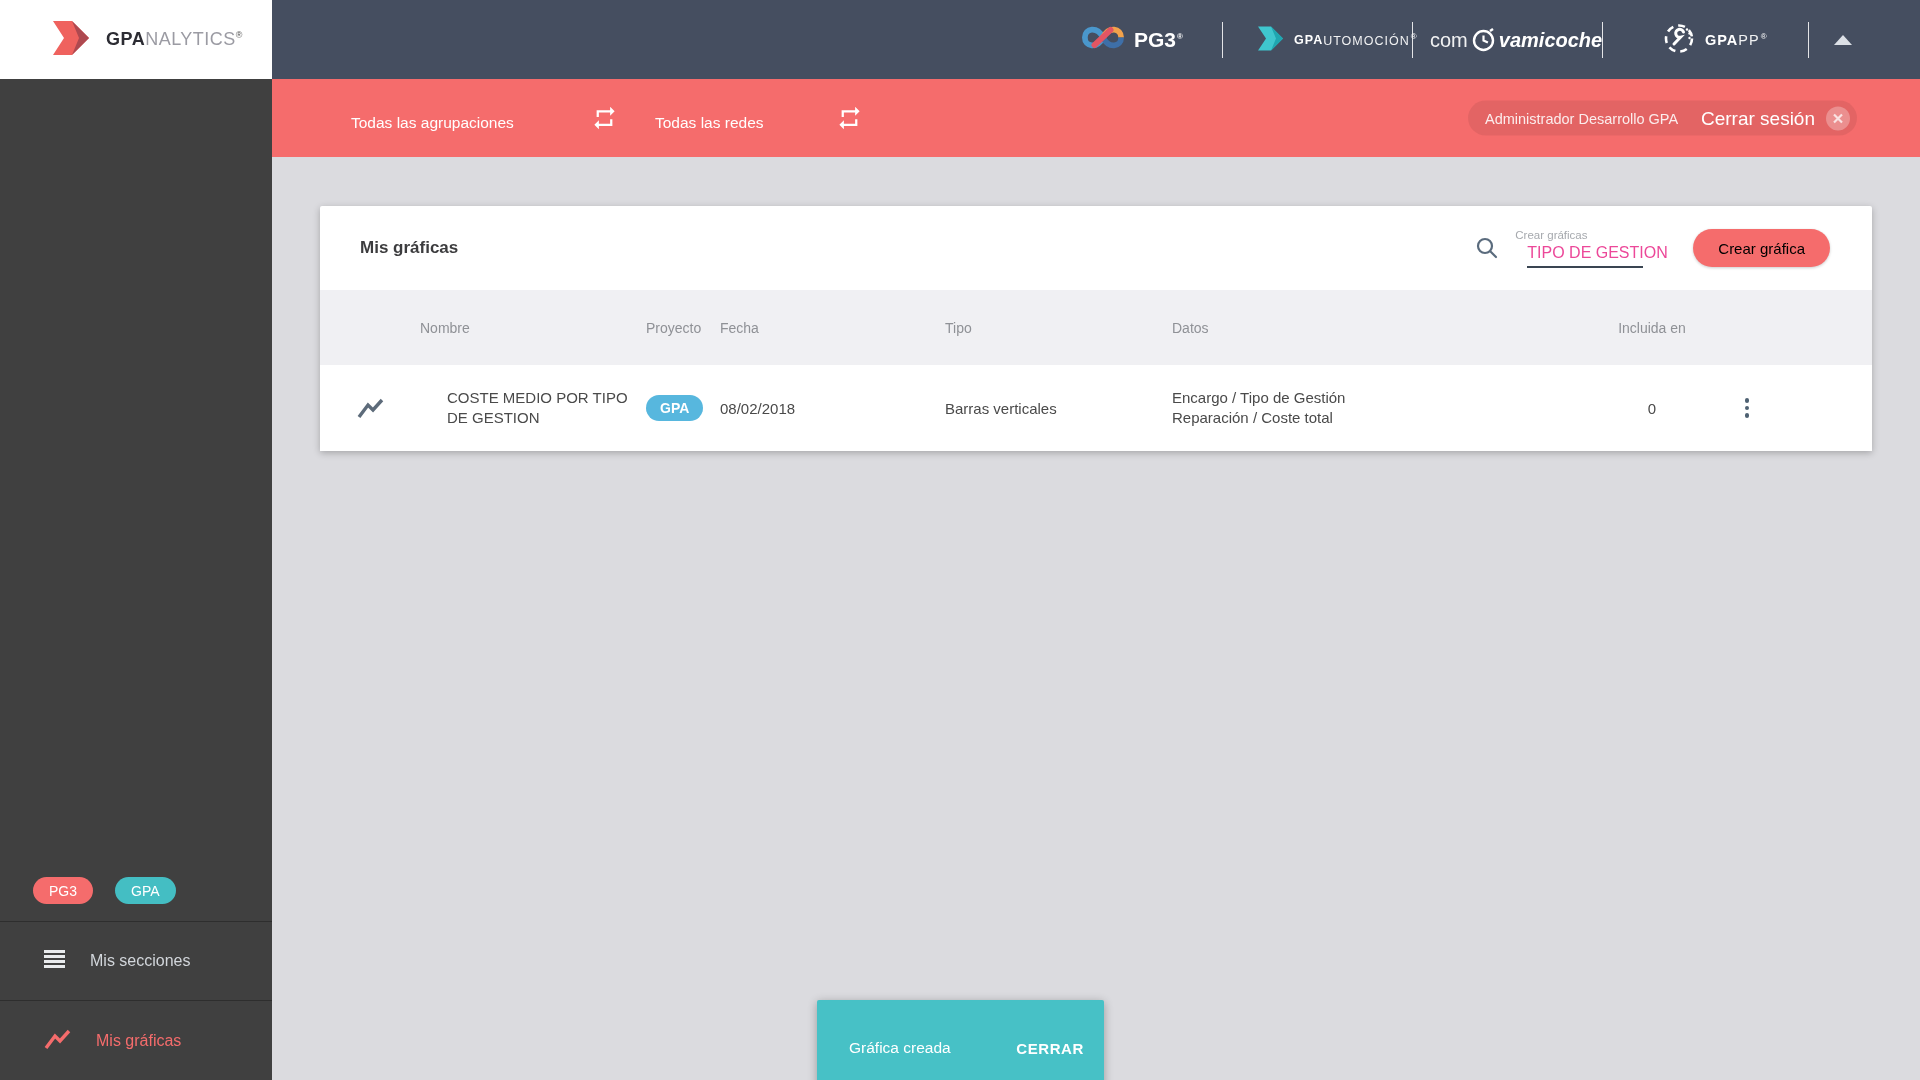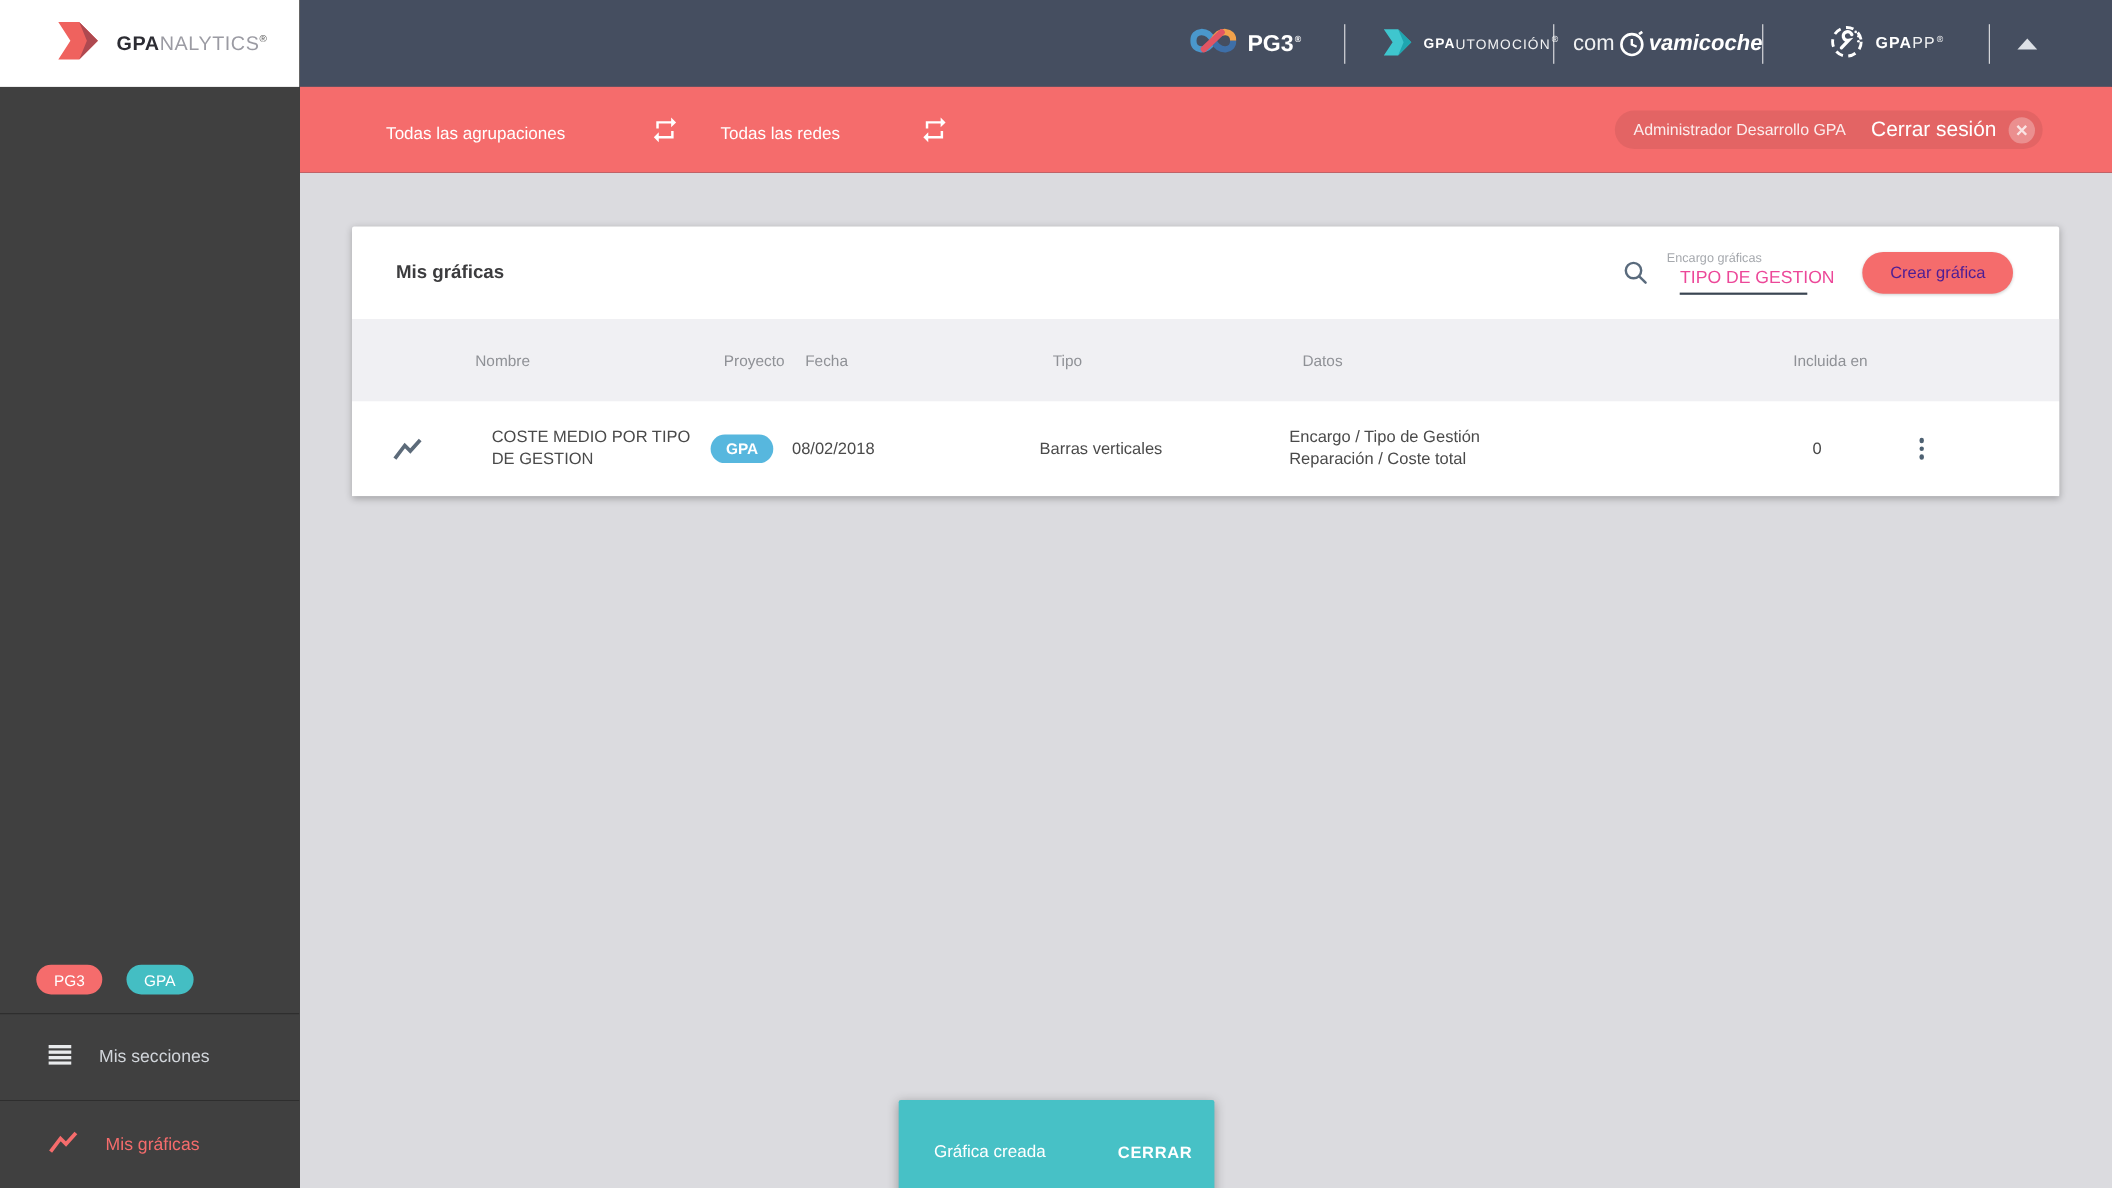--- a/index.html
+++ b/index.html
@@ -71,26 +71,26 @@
   .card-header { height:84px; display:flex; align-items:center; }
   .card-title { margin-left:40px; font-size:17px; color:#3c3c3e; }
   .search-area { margin-left:auto; display:flex; align-items:center; margin-right:42px; }
   .search-field { display:flex; flex-direction:column; width:128px; margin-left:16px; }
   .search-label { font-size:11.5px; color:#A6A9AE; margin-bottom:3px; }
   .search-value { font-size:16px; color:#ec4899; border-bottom:2px solid #3A4552;
                   padding-bottom:4px; display:flex; align-items:center; cursor:text;
                   white-space:nowrap;margin-left:12px; }
   .caret { width:1.5px; height:18px; background:#2E3440; margin-left:1px; }
   .create-btn { margin-left:50px; height:38px; border-radius:19px; background:#F56C6C;
-                color:#4c1d95; font-size:15px; border:none; padding:0 25px;
+                color:#000000; font-size:15px; border:none; padding:0 25px;
                 font-family:inherit; cursor:pointer; box-shadow:0 1px 3px rgba(0,0,0,.2); }
 
   .grid-row { display:grid; align-items:center; padding-right:90px;
               grid-template-columns:100px 226px 74px 225px 227px 420px 120px 1fr; }
-  .thead { height:75px; background:#F0F0F3; color:#8F9196; font-size:14px;padding-left:12px; }
+  .thead { height:75px; background:#F0F0F3; color:#8F9196; font-size:14px; }
   .trow  { height:86px; background:#fff; color:#4A4A4A; font-size:15px; }
   .cell-center { text-align:center; }
   .row-icon-cell { display:flex; justify-content:center; }
   .row-name { line-height:1.35; max-width:205px;margin-left:27px; }
   .proj-badge { display:inline-flex; align-items:center; justify-content:center;
                 height:26px; padding:0 14px; border-radius:13px; background:#57B7DE;
                 color:#fff; font-size:14px; font-weight:bold; }
   .data-cell { line-height:1.35; }
   .menu-dots { display:flex; flex-direction:column; gap:3px; align-items:center;
                justify-self:center; cursor:pointer; padding:6px; background:none; border:none; }
@@ -250,21 +250,21 @@
       <h1 class="card-title">Mis gráficas</h1>
 
       <div class="search-area">
         <span class="search-icon">
           <svg width="24" height="24" viewBox="0 0 24 24">
             <circle cx="10" cy="10" r="7" fill="none" stroke="#5A6B7D" stroke-width="2.2"></circle>
             <path d="M15.2,15.2 L21,21" stroke="#5A6B7D" stroke-width="2.2" stroke-linecap="round"></path>
           </svg>
         </span>
         <div class="search-field">
-          <label class="search-label">Encargo gráficas</label>
+          <label class="search-label">Crear gráficas</label>
           <div class="search-value">
             <span>TIPO DE GESTION</span>
             <span class="caret"></span>
           </div>
         </div>
         <button class="create-btn">Crear gráfica</button>
       </div>
     </div>
 
     <div class="grid-row thead">

